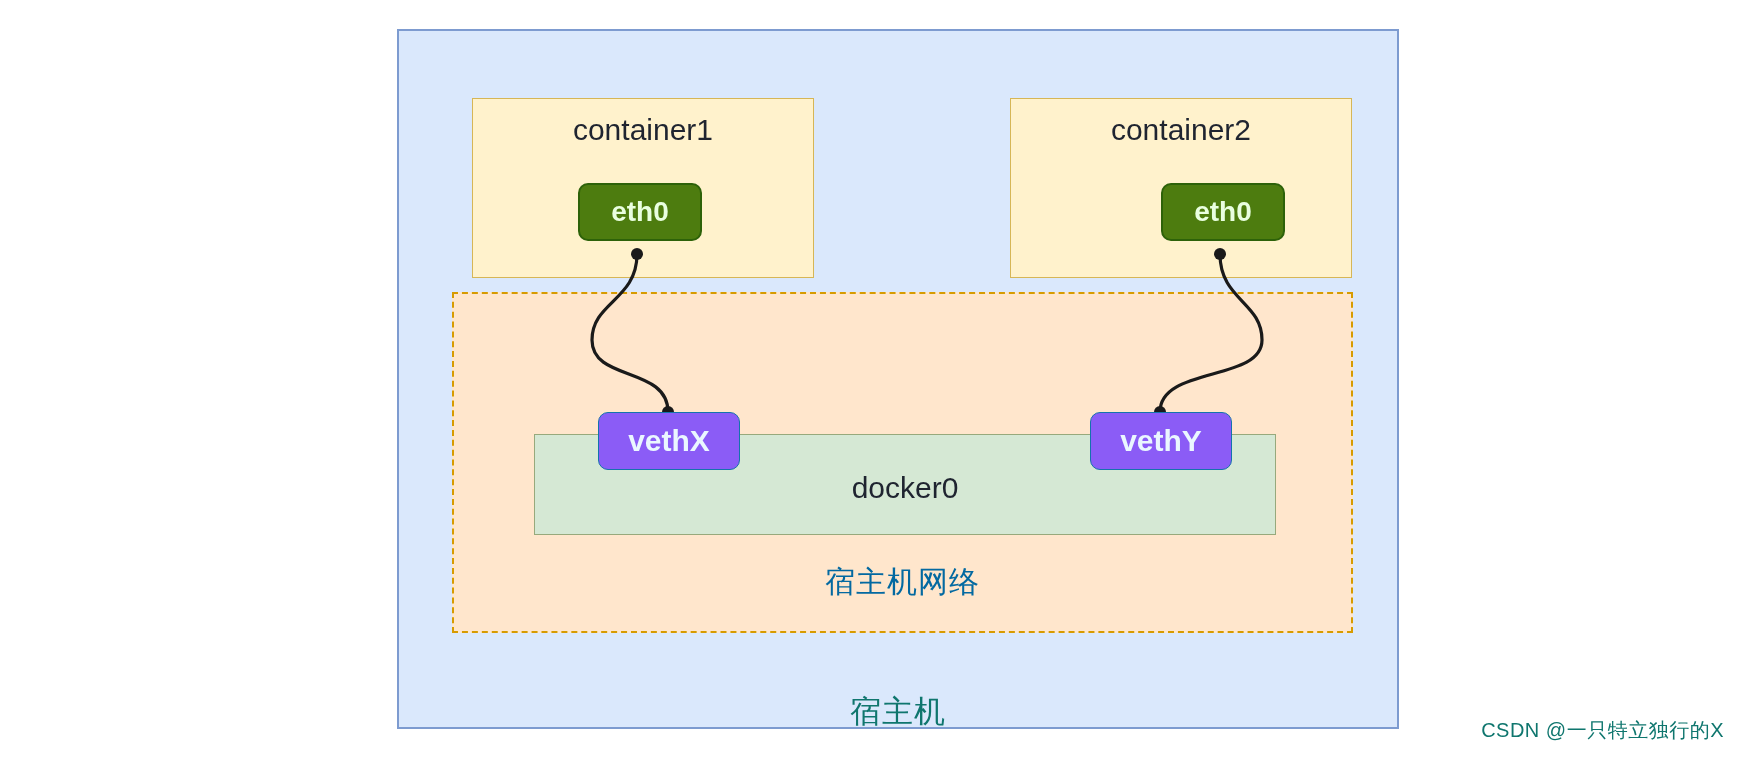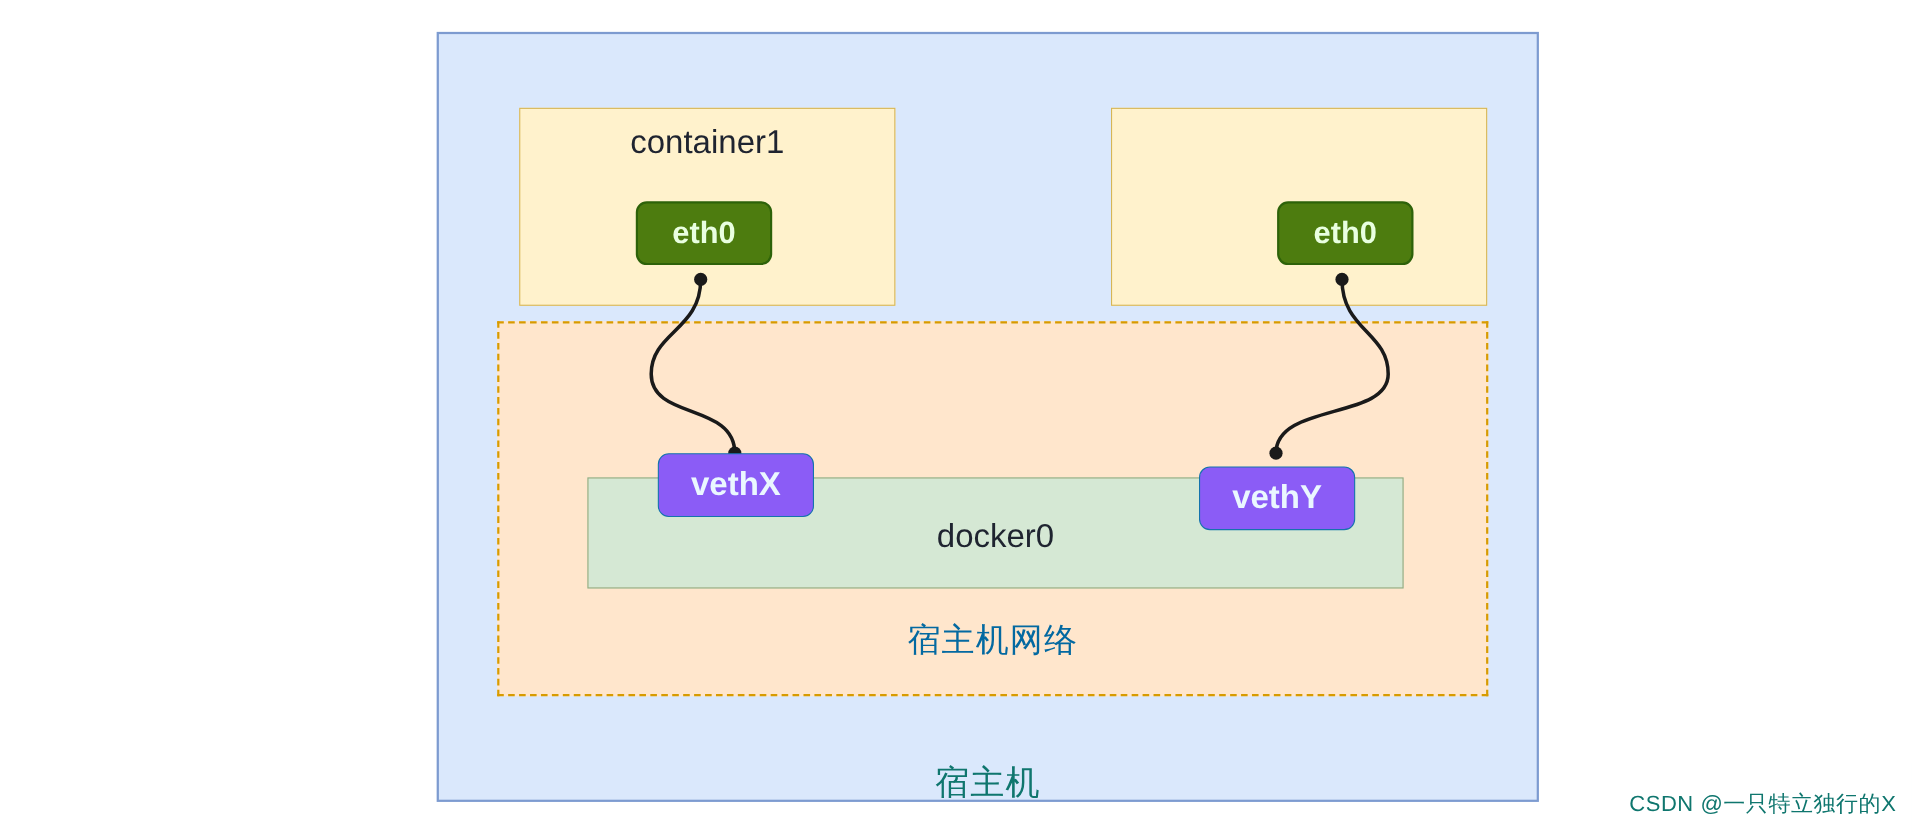--- a/index.html
+++ b/index.html
@@ -147,21 +147,21 @@
     box-sizing: border-box;
     display: flex;
     align-items: center;
     justify-content: center;
     color: #eaf7ff;
     font-size: 30px;
     font-weight: bold;
     z-index: 5;
   }
   #veth-x { left: 598px; top: 412px; }
-  #veth-y { left: 1090px; top: 424px; text-align: center; }
+  #veth-y { left: 1090px; top: 412px; text-align: center; }
 
   
   .connectors {
     position: absolute;
     left: 0;
     top: 0;
     width: 1738px;
     height: 760px;
     pointer-events: none;
     z-index: 3;
@@ -193,20 +193,21 @@
 
       <div class="hostnet-label">宿主机网络</div>
     </div>
 
     <div class="container-box" id="container-1" style="left:73px; top:67px;">
       <div class="container-title">container1</div>
       <div class="eth-pill" id="eth0-container1">eth0</div>
     </div>
 
     <div class="container-box" id="container-2" style="left:611px; top:67px;">
+      <div class="container-title">container2</div>
       <div class="eth-pill" id="eth0-container2">eth0</div>
     </div>
 
     <div class="host-label">宿主机</div>
   </div>
 
   <div class="veth-pill" id="veth-x">vethX</div>
 
   <div class="veth-pill" id="veth-y">vethY</div>
 

